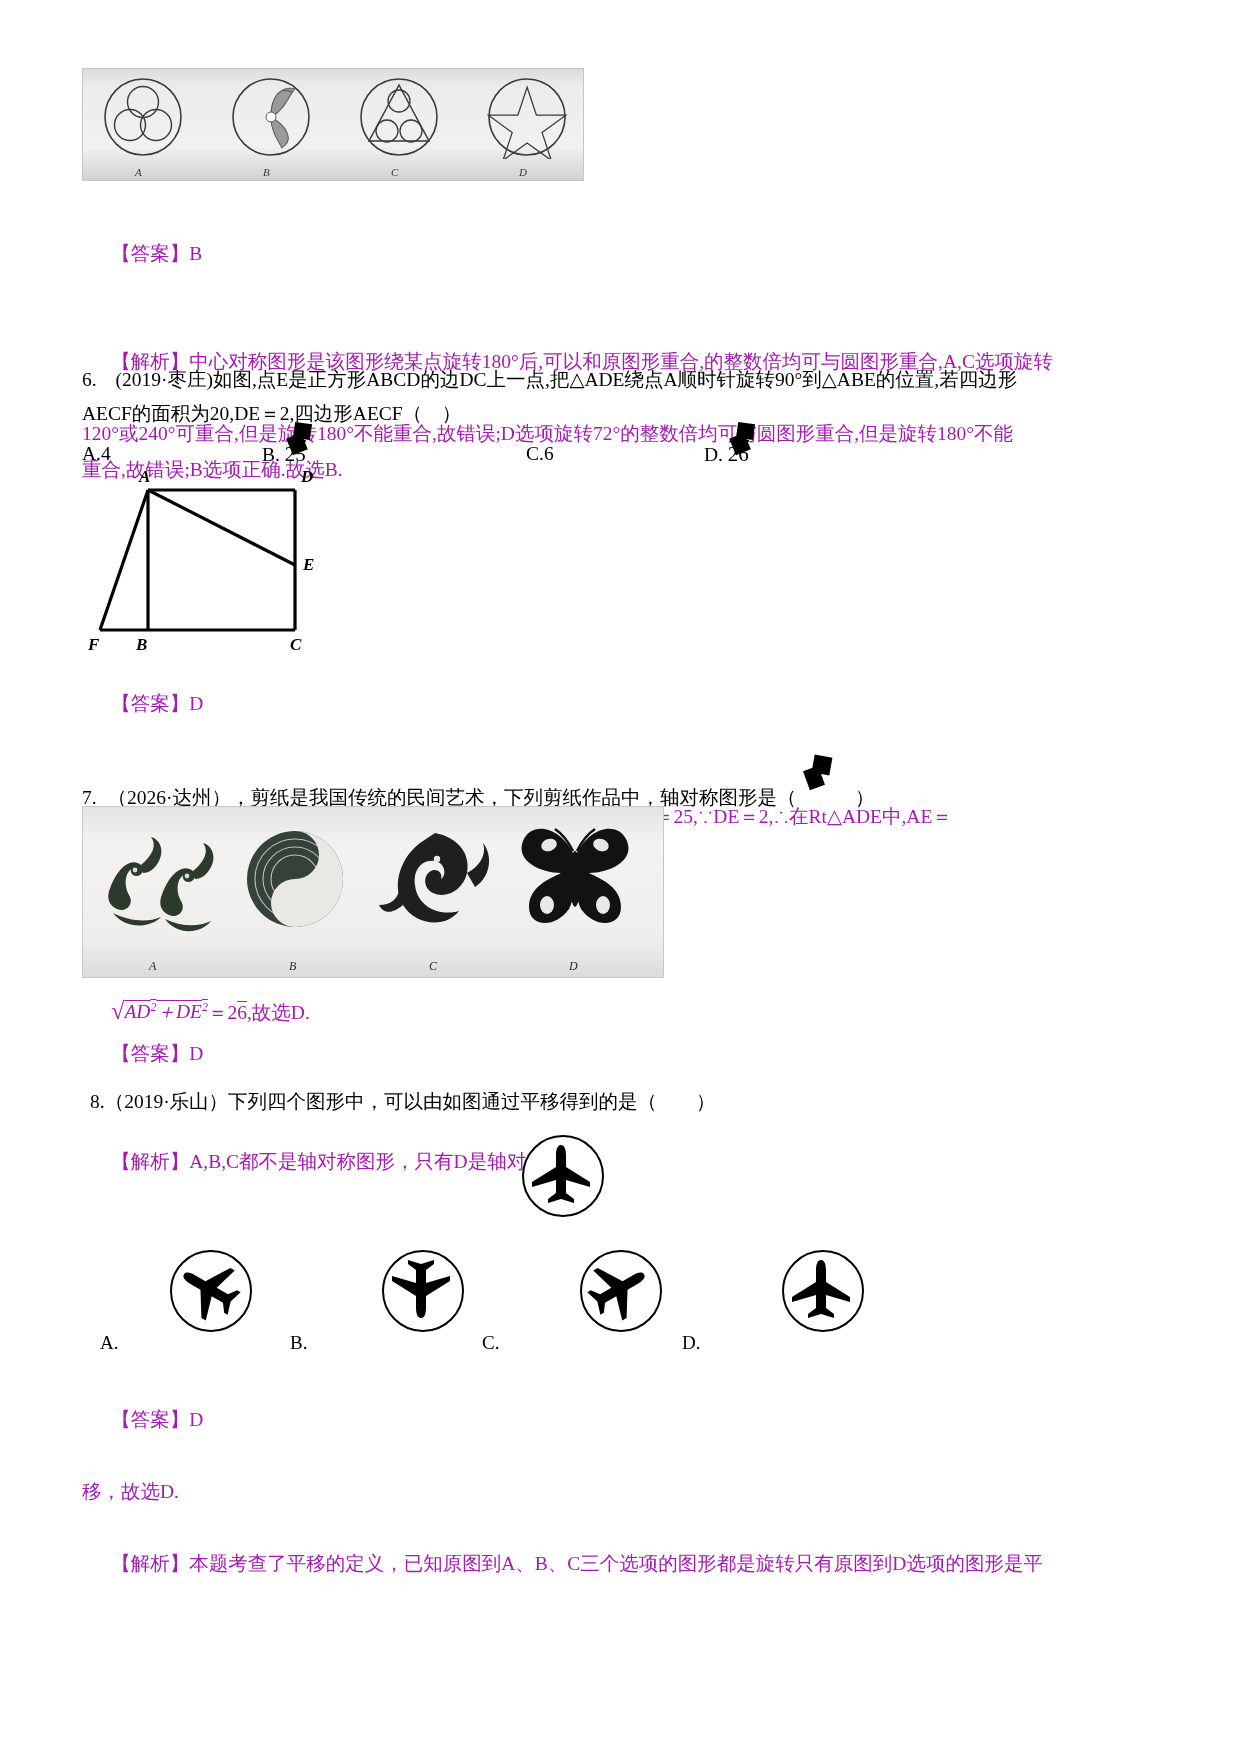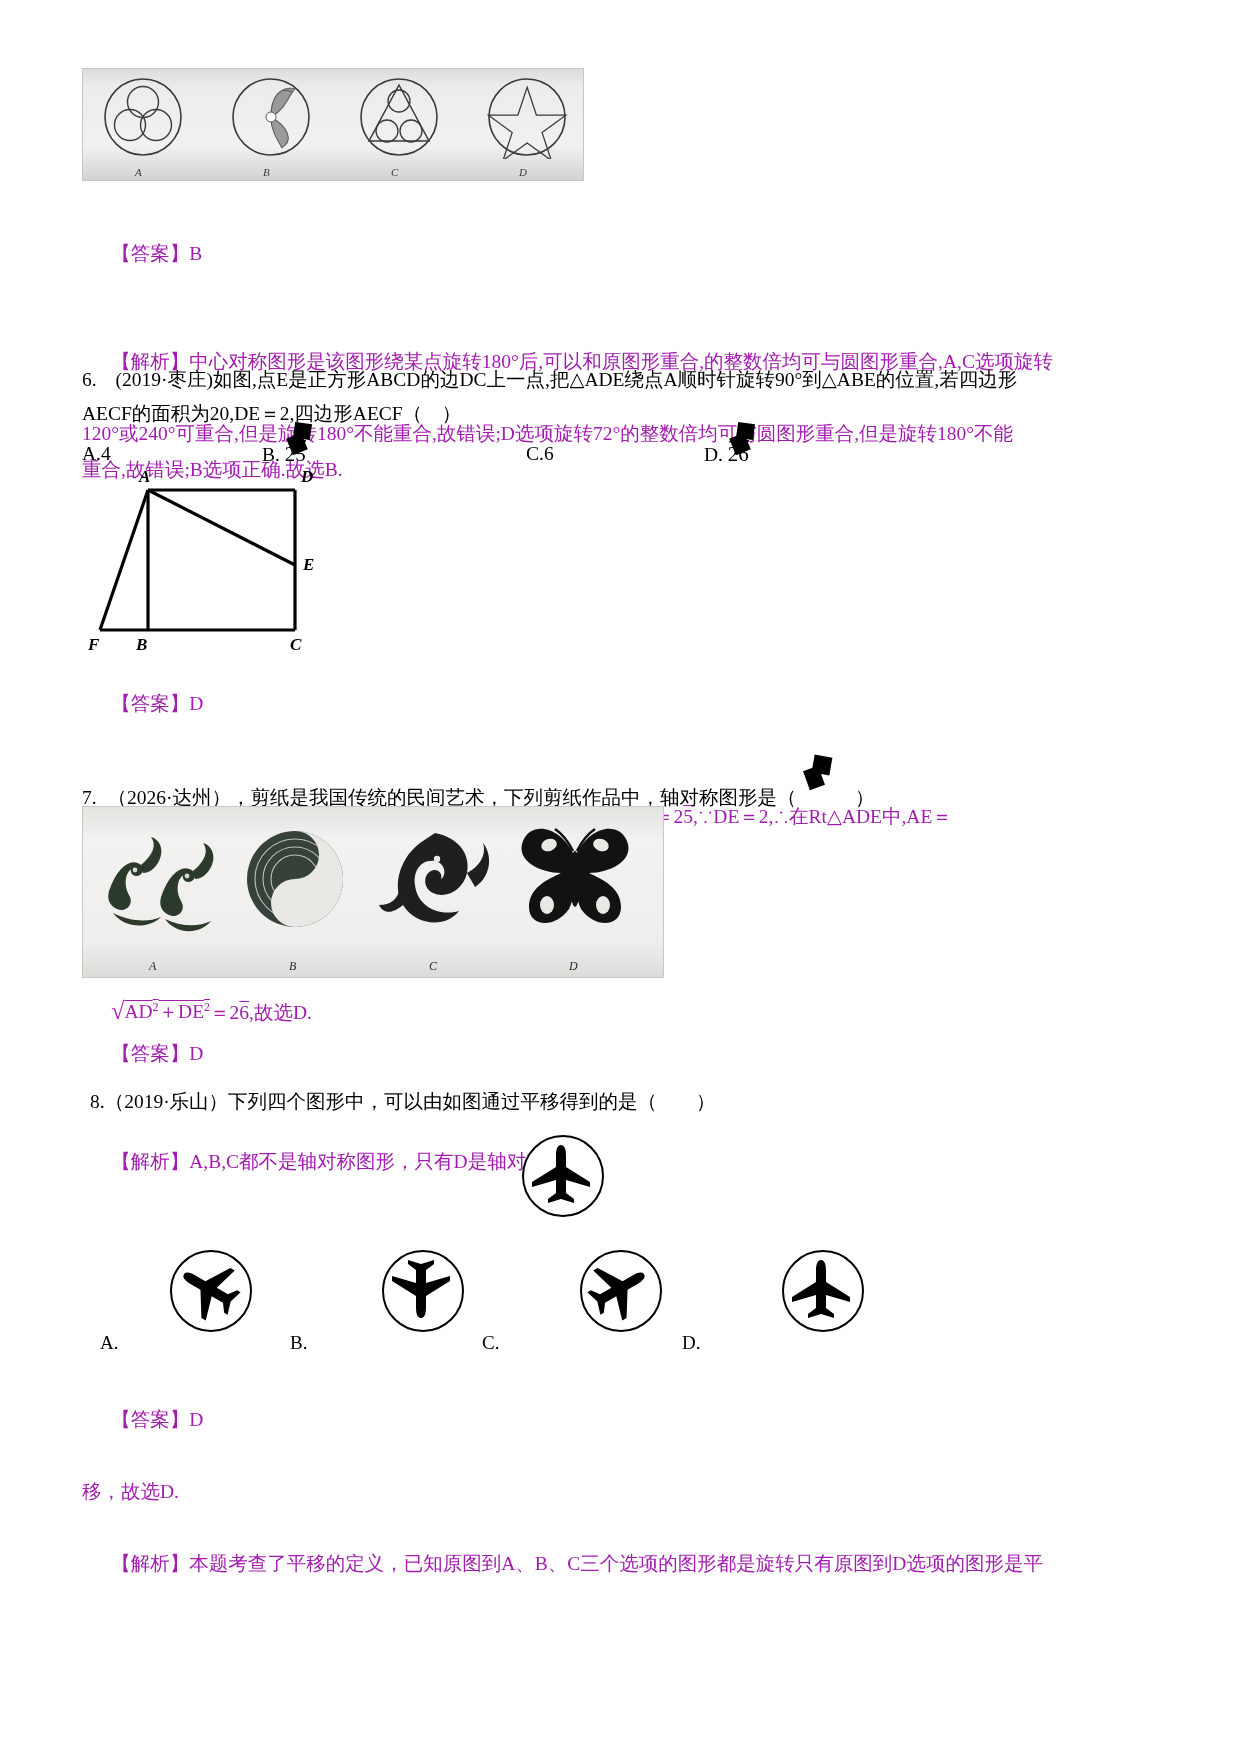--- a/index.html
+++ b/index.html
@@ -229,21 +229,21 @@
   <div style="position:absolute;left:82px;top:650px;width:1070px;">
     <div class="line">
       <span class="red">【答案】</span><span class="red">D</span>
     </div>
     <div class="line" style="position:relative;">
       <span class="red">【解析】</span><span class="red">由旋转可得,S</span><span class="red sub">正方形ABCD</span><span class="red">＝S</span><span class="red sub">四边形AECF</span><span class="red">＝20,即AD</span><span class="red sup">2</span><span class="red">＝20,∴AD＝2</span><span class="red" style="text-decoration:overline;">5</span><span class="red">,∵DE＝2,∴在Rt△ADE中,AE＝</span>
       <span class="scribble" style="left:731px;top:-2px;width:18px;height:18px;transform:rotate(10deg);"></span>
       <span class="scribble" style="left:724px;top:10px;width:16px;height:20px;transform:rotate(-20deg);"></span>
     </div>
     <div class="line" style="position:relative;line-height:40px;">
-      <span class="red" style="font-size:24px;">√</span><span class="red" style="text-decoration:overline;"><span>AD</span><span class="sup">2</span><span>＋DE</span><span class="sup">2</span></span><span class="red">＝2</span><span class="red" style="text-decoration:overline;">6</span><span class="red">,故选D.</span>
+      <span class="red" style="font-size:24px;">√</span><span class="red" style="text-decoration:overline;font-style:italic;"><span>AD</span><span class="sup">2</span><span>＋DE</span><span class="sup">2</span></span><span class="red">＝2</span><span class="red" style="text-decoration:overline;">6</span><span class="red">,故选D.</span>
       <span class="scribble" style="left:12px;top:2px;width:130px;height:14px;"></span>
       <span class="scribble" style="left:186px;top:2px;width:16px;height:17px;transform:rotate(12deg);"></span>
       <span class="scribble" style="left:180px;top:12px;width:14px;height:16px;transform:rotate(-18deg);"></span>
     </div>
   </div>
 
   <div style="position:absolute;left:82px;top:781px;width:1070px;">
     <div class="qline">
       <span>7.</span>
       <span style="display:inline-block;width:6px;"></span><span>（2026·达州），剪纸是我国传统的民间艺术，下列剪纸作品中，轴对称图形是（　　　）</span>

